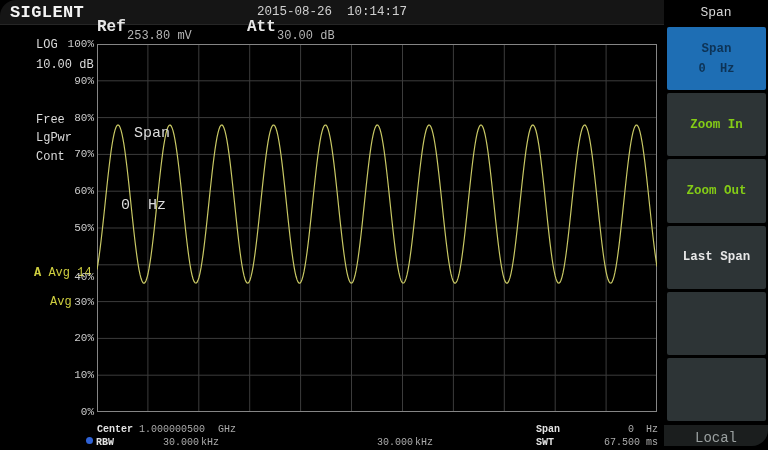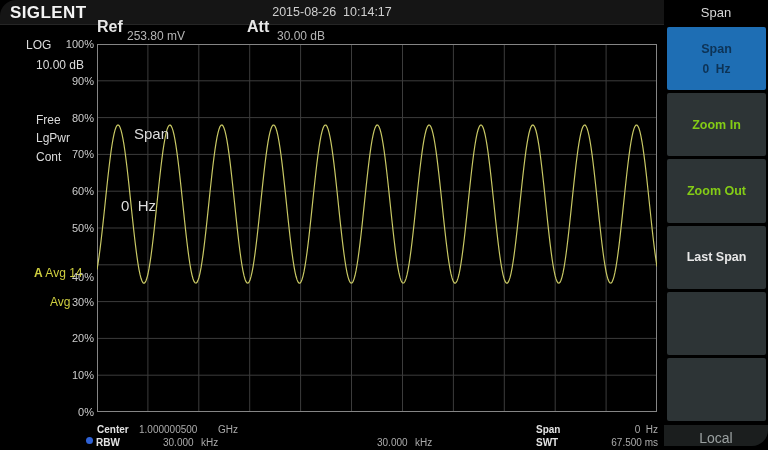--- a/index.html
+++ b/index.html
@@ -1,17 +1,17 @@
 <!DOCTYPE html>
 <html><head>
 <meta charset="utf-8">
 <style>
   html,body{margin:0;padding:0;background:#000;}
   #screen{position:relative;width:768px;height:446px;background:#000;overflow:hidden;
-          font-family:Liberation Sans, sans-serif;color:#ddd;border-radius:16px;}
+          font-family:Liberation Mono, monospace;color:#ddd;border-radius:16px;}
 
   
   #topbar{position:absolute;left:0;top:0;width:664px;height:24px;background:#151515;border-bottom:1px solid #262626;}
   #brand{position:absolute;left:10px;top:3px;font-size:17px;font-weight:bold;letter-spacing:.4px;color:#f4f4f4;}
   #datetime{position:absolute;left:0;top:5px;width:664px;text-align:center;font-size:12.5px;color:#cfcfcf;white-space:pre;}
 
   
   .lefttxt{position:absolute;font-size:12px;color:#dcdcdc;white-space:pre;}
   .yellow{color:#cfcf3f;}
   .b{font-weight:bold;}
@@ -48,21 +48,21 @@
 </head>
 <body>
 
 <div id="screen">
 
   <div id="topbar">
     <div id="brand">SIGLENT</div>
     <div id="datetime">2015-08-26  10:14:17</div>
   </div>
 
-  <div class="lefttxt" style="left:26px;top:38px;">LOG</div>
+  <div class="lefttxt" style="left:36px;top:38px;">LOG</div>
   <div class="lefttxt" style="left:36px;top:58px;">10.00 dB</div>
   <div class="lefttxt" style="left:36px;top:113px;">Free</div>
   <div class="lefttxt" style="left:36px;top:131px;">LgPwr</div>
   <div class="lefttxt" style="left:36px;top:150px;">Cont</div>
   <div class="lefttxt yellow" style="left:34px;top:266px;"><span class="b">A</span> <span>Avg 14</span></div>
   <div class="lefttxt yellow" style="left:50px;top:283px;margin-top:12px;">Avg</div>
 
   <div id="y-axis">
       <div class="ytick" style="left: 54px; top: 38px;">100%</div>
       <div class="ytick" style="left: 54px; top: 74.8px;">90%</div>

